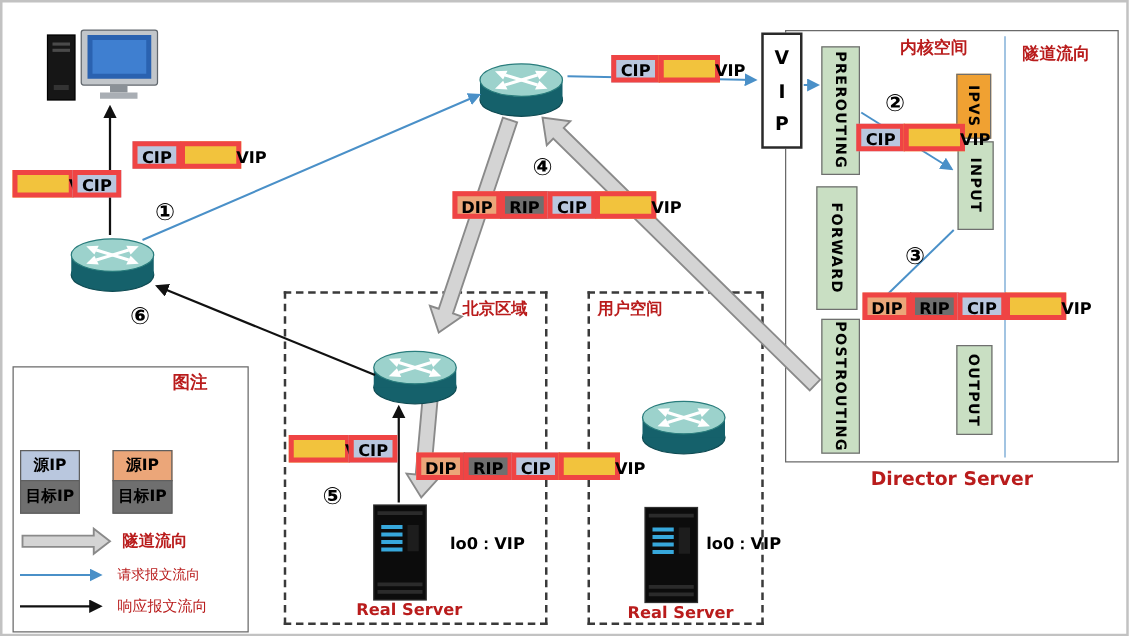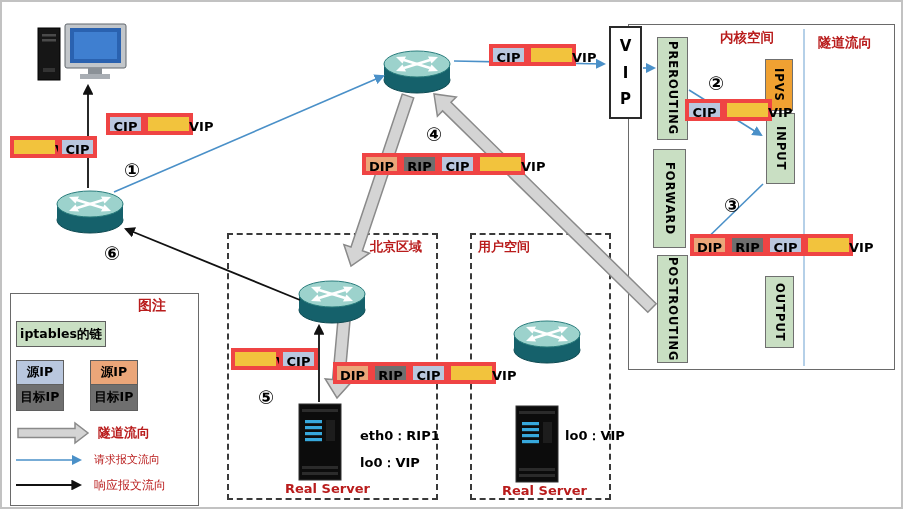--- a/index.html
+++ b/index.html
@@ -126,20 +126,21 @@
     <span>P</span>
   </div>
   <div class="txt b" style="left:718px;top:27px;font-size:13.5px">内核空间</div>
   <div class="txt b" style="left:816px;top:32px;font-size:13.5px">隧道流向</div>
   <div class="chain" style="left:655px;top:35px;width:31px;height:103px">PREROUTING</div>
   <div class="chain ipvs" style="left:763px;top:57px;width:28px;height:52px">IPVS</div>
   <div class="chain" style="left:764px;top:111px;width:29px;height:71px">INPUT</div>
   <div class="chain" style="left:651px;top:147px;width:33px;height:99px">FORWARD</div>
   <div class="chain" style="left:655px;top:253px;width:31px;height:108px">POSTROUTING</div>
   <div class="chain" style="left:763px;top:274px;width:29px;height:72px">OUTPUT</div>
+  <div class="txt b" style="left:626px;top:372px;width:267px;text-align:center;font-size:15px">Director Server</div>
 
   <div class="pkt" style="left:8px;top:134px">
     <span class="seg vip">VIP</span>
     <span class="seg cip">CIP</span>
   </div>
   <div class="pkt" style="left:104px;top:111px">
     <span class="seg cip">CIP</span>
     <span class="seg vip">VIP</span>
   </div>
   <div class="pkt" style="left:487px;top:42px">
@@ -169,38 +170,36 @@
   <div class="pkt" style="left:331px;top:360px">
     <span class="seg dip">DIP</span>
     <span class="seg rip">RIP</span>
     <span class="seg cip">CIP</span>
     <span class="seg vip">VIP</span>
   </div>
 
   <div class="txt b" style="left:368px;top:236px">北京区域</div>
   <div class="txt b" style="left:476px;top:236px">用户空间</div>
   <div class="nics" style="left:358px;top:420px">
-    <div>eth0：RIP1</div>
     <div>lo0：VIP</div>
   </div>
   <div class="nics" style="left:563px;top:420px">
     <div>lo0：VIP</div>
   </div>
   <div class="txt b" style="left:283px;top:479px;width:72px;text-align:center">Real Server</div>
   <div class="txt b" style="left:500px;top:481px;width:72px;text-align:center">Real Server</div>
 
   <div class="step" style="left:122px;top:157px">①</div>
   <div class="step" style="left:706px;top:70px">②</div>
   <div class="step" style="left:722px;top:192px">③</div>
   <div class="step" style="left:424px;top:121px">④</div>
   <div class="step" style="left:256px;top:384px">⑤</div>
   <div class="step" style="left:102px;top:240px">⑥</div>
 
   <div class="txt b" style="left:136px;top:295px;font-size:14px">图注</div>
-  <div class="chip" style="left:14px;top:319px;width:90px;height:26px;background:var(--chain,#c9dfc3)">iptables的链</div>
   <div class="chip" style="left:14px;top:358px;width:48px;height:25px;background:var(--cip,#b9c7de)">源IP</div>
   <div class="chip" style="left:14px;top:382px;width:48px;height:27px;background:var(--rip,#6f6f6f)">目标IP</div>
   <div class="chip" style="left:88px;top:358px;width:48px;height:25px;background:var(--dip,#eba679)">源IP</div>
   <div class="chip" style="left:88px;top:382px;width:48px;height:27px;background:var(--rip,#6f6f6f)">目标IP</div>
   <div class="txt b" style="left:96px;top:422px">隧道流向</div>
   <div class="txt" style="left:92px;top:450px;font-size:11px">请求报文流向</div>
   <div class="txt" style="left:92px;top:475px;font-size:12px">响应报文流向</div>
 
 </div>
 

